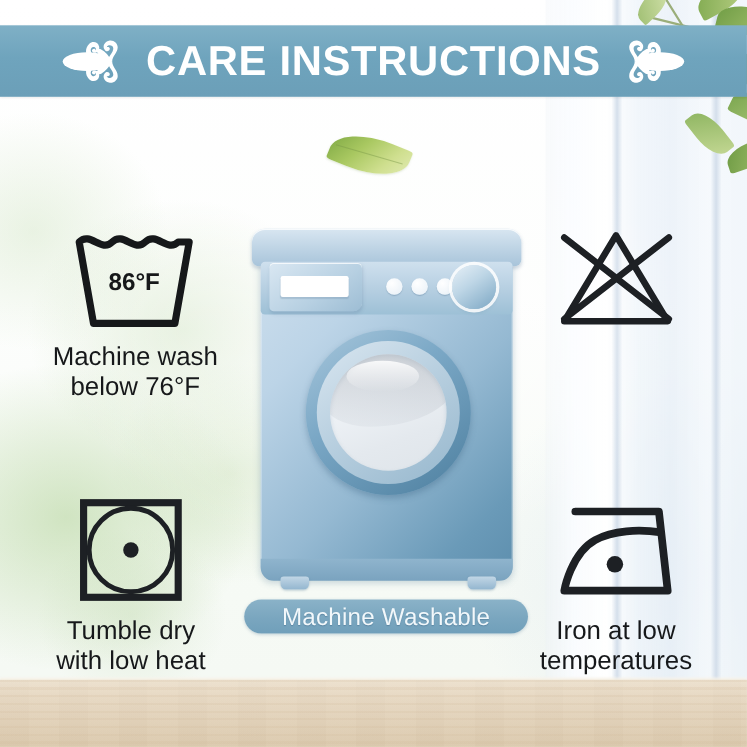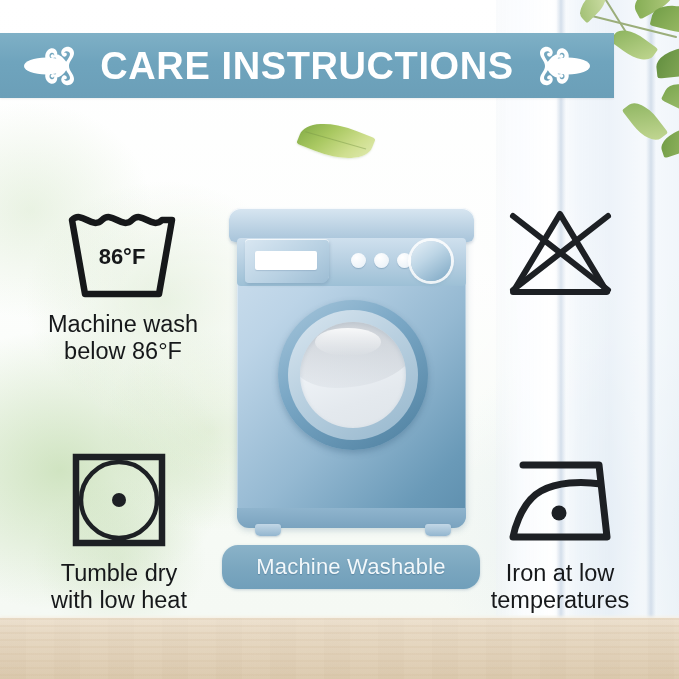--- a/index.html
+++ b/index.html
@@ -51,21 +51,21 @@
   .twig{position:absolute;background:#9bae7a;border-radius:2px;transform-origin:left center;}
 
   .float-leaf{position:absolute;left:300px;top:124px;width:72px;height:34px;
     background:linear-gradient(120deg,#7ba641 0%, #a9c861 38%, #cfdf8f 70%, #e3ecb6 100%);
     border-radius:72% 6% 72% 6%;transform:rotate(22deg);
     box-shadow:0 1px 2px rgba(120,150,80,.22);}
   .float-leaf:after{content:"";position:absolute;left:6%;top:48%;width:88%;height:1.4px;
     background:rgba(120,150,70,.45);transform:rotate(-6deg);}
 
   
-  .banner{position:absolute;left:0;top:33px;width:614px;height:65px;
+  .banner{position:absolute;left:0;top:23px;width:679px;height:65px;
     background:linear-gradient(180deg,#7fb0c6 0%, #6fa4bd 45%, #6b9fb8 100%);
     box-shadow:0 1px 2px rgba(0,0,0,.07);display:flex;align-items:center;justify-content:flex-start;}
   .banner-inner{display:flex;align-items:center;gap:18px;width:100%;justify-content:center;padding:0 14px;box-sizing:border-box;}
   .banner-title{color:#ffffff;font-size:38px;font-weight:bold;letter-spacing:.6px;
     font-family:"Liberation Sans", sans-serif;white-space:nowrap;line-height:1;}
   .fleur{width:62px;height:44px;flex:0 0 auto;}
   .fleur svg{display:block;width:62px;height:44px;}
 
   
   .care{position:absolute;width:210px;text-align:center;}
@@ -112,21 +112,21 @@
     background:linear-gradient(180deg, rgba(176,182,190,.62), rgba(200,206,214,.22));
     border-radius:0 0 78% 40%;}
   .door-hl{position:absolute;left:14%;top:6%;width:62%;height:26%;border-radius:50%;
     background:linear-gradient(180deg, rgba(255,255,255,.85), rgba(255,255,255,0));}
   .m-base{position:absolute;left:8px;top:300px;width:229px;height:20px;border-radius:0 0 12px 12px;
     background:linear-gradient(180deg,#8fb4cd 0%, #7aa3bf 100%);}
   .foot{position:absolute;top:316px;width:26px;height:12px;border-radius:3px 3px 5px 5px;
     background:linear-gradient(180deg,#c2d7e6 0%, #93b6cf 100%);box-shadow:0 1px 2px rgba(80,115,145,.3);}
 
   
-  .badge{position:absolute;left:222px;top:545px;width:258px;height:44px;border-radius:16px;
+  .badge{position:absolute;left:222px;top:545px;width:258px;height:31px;border-radius:16px;
     background:linear-gradient(180deg,#8ab2c8 0%, #7aa6bf 55%, #709fba 100%);
     display:flex;align-items:center;justify-content:center;
     box-shadow:0 1px 3px rgba(80,120,150,.3);}
   .badge span{color:#f2f8fb;font-size:22px;letter-spacing:.2px;
     font-family:"Liberation Sans", sans-serif;text-shadow:0 1px 1px rgba(60,100,130,.45);}
 </style>
 </head>
 <body>
 
 <div id="stage">
@@ -185,21 +185,21 @@
   </div>
 
   <div class="care" id="care-wash">
     <div class="glyph">
       <svg width="126" height="100" viewBox="0 0 126 100" aria-hidden="true">
         <path d="M12 18 C22 8, 32 28, 42 18 C52 8, 62 28, 72 18 C82 8, 92 28, 102 18 L112 18 L99 92 L25 92 Z" fill="none" stroke="#16181a" stroke-width="6.5" stroke-linejoin="round" stroke-linecap="round"></path>
         <text class="basin-temp" x="62" y="62" text-anchor="middle">86°F</text>
       </svg>
     </div>
     <div class="cap">Machine wash
-below 86°F</div>
+below 76°F</div>
   </div>
 
   <div class="care" id="care-bleach">
     <div class="glyph">
       <svg width="126" height="100" viewBox="0 0 126 100" aria-hidden="true">
         <path d="M63 12 L110 90 L16 90 Z" fill="none" stroke="#1d2024" stroke-width="6" stroke-linejoin="round"></path>
         <line x1="16" y1="14" x2="111" y2="88" stroke="#1d2024" stroke-width="6" stroke-linecap="round"></line>
         <line x1="111" y1="14" x2="16" y2="88" stroke="#1d2024" stroke-width="6" stroke-linecap="round"></line>
       </svg>
     </div>

